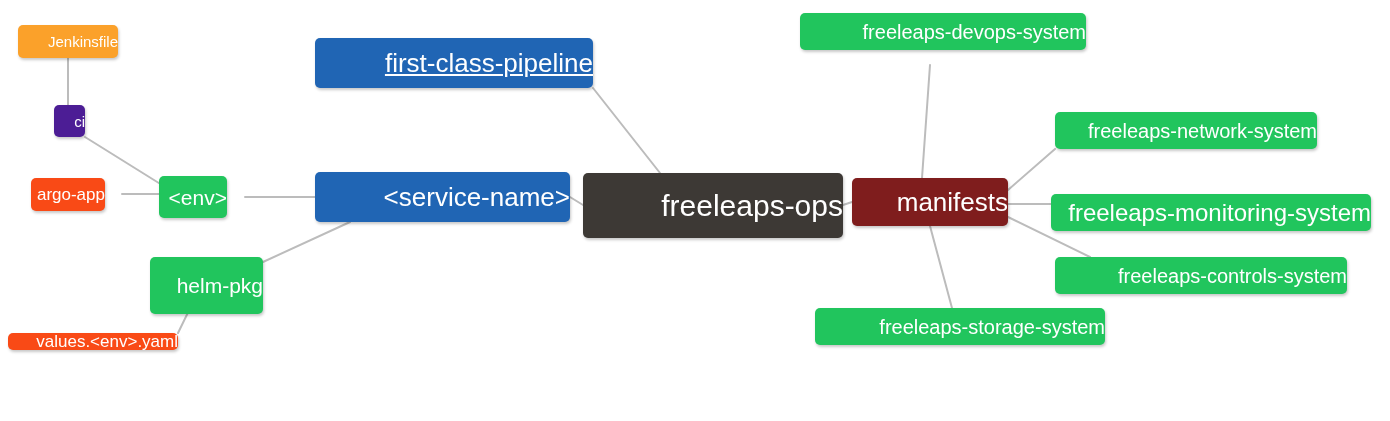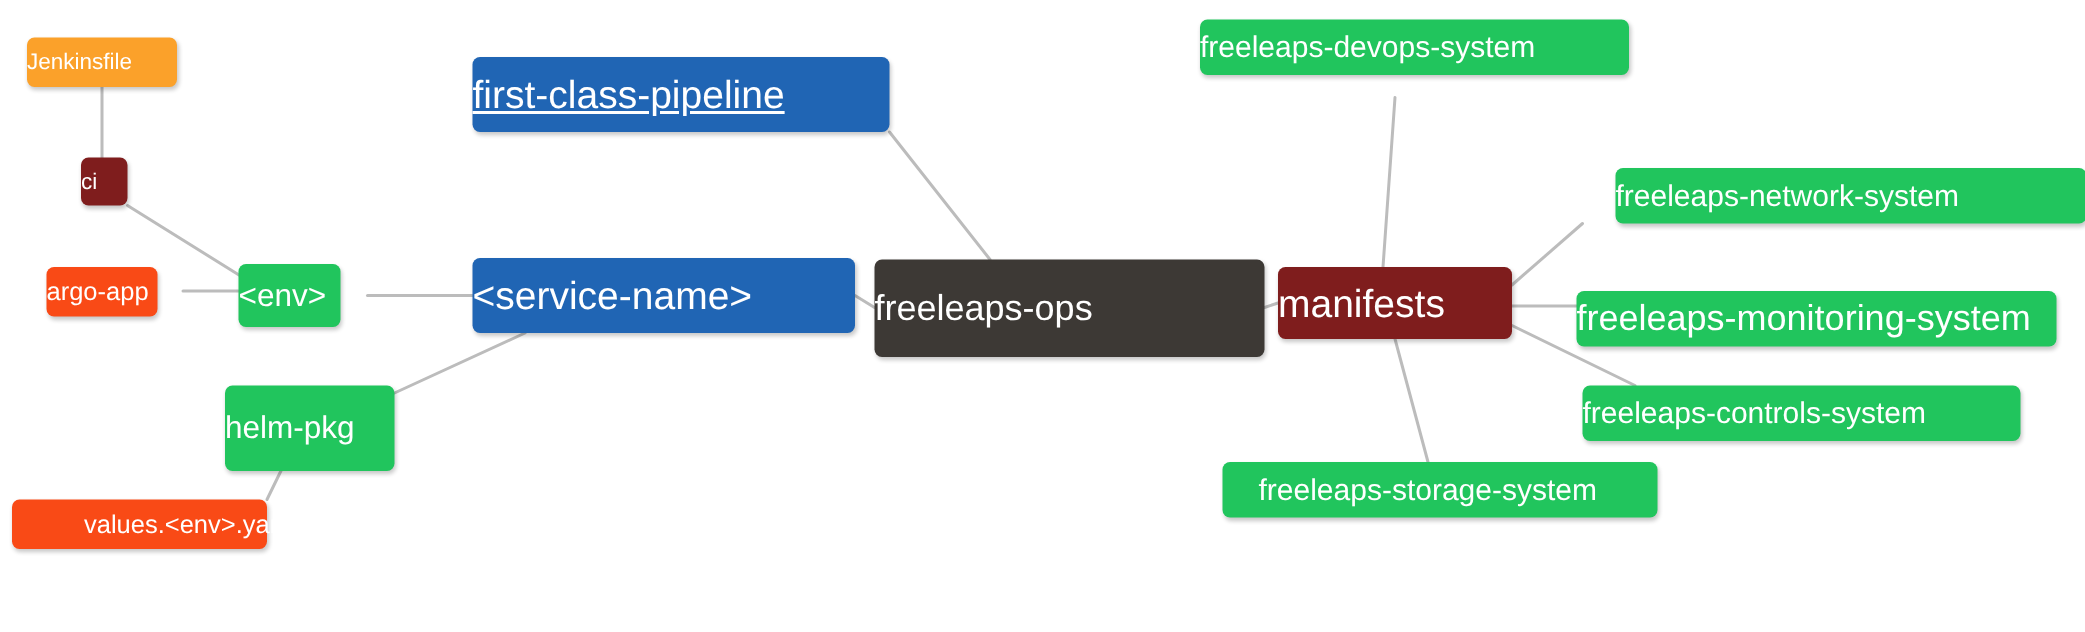--- a/index.html
+++ b/index.html
@@ -25,21 +25,21 @@
     top: 0;
     width: 1390px;
     height: 421px;
     pointer-events: none;
   }
   .node {
     position: absolute;
     box-sizing: border-box;
     display: flex;
     align-items: center;
-    justify-content: flex-start;
+    justify-content: flex-end;
     border-radius: 5px;
     color: #ffffff;
     white-space: nowrap;
     line-height: 1;
     box-shadow: 1px 2px 3px rgba(0,0,0,0.22);
     -webkit-font-smoothing: antialiased;
   }
   .node-label {
     display: block;
     white-space: nowrap;
@@ -59,54 +59,54 @@
       <polyline points="122,194 159,194" fill="none" stroke="#bcbcbc" stroke-width="2" stroke-linecap="round"></polyline>
       <polyline points="68,58 68,105" fill="none" stroke="#bcbcbc" stroke-width="2" stroke-linecap="round"></polyline>
       <polyline points="178,333 196,296" fill="none" stroke="#bcbcbc" stroke-width="2" stroke-linecap="round"></polyline>
       <polyline points="930,65 922,178" fill="none" stroke="#bcbcbc" stroke-width="2" stroke-linecap="round"></polyline>
       <polyline points="1008,190 1055,149" fill="none" stroke="#bcbcbc" stroke-width="2" stroke-linecap="round"></polyline>
       <polyline points="1008,204 1051,204" fill="none" stroke="#bcbcbc" stroke-width="2" stroke-linecap="round"></polyline>
       <polyline points="1008,217 1090,257" fill="none" stroke="#bcbcbc" stroke-width="2" stroke-linecap="round"></polyline>
       <polyline points="930,226 952,308" fill="none" stroke="#bcbcbc" stroke-width="2" stroke-linecap="round"></polyline>
     </svg>
   <div id="node-layer">
-      <div class="node" style="left: 583px; top: 173px; width: 260px; height: 65px; background: rgb(61, 57, 53); font-size: 24px;">
+      <div class="node" style="left: 583px; top: 173px; width: 260px; height: 65px; background: rgb(61, 57, 53); font-size: 30px;">
         <span class="node-label">freeleaps-ops</span>
       </div>
       <div class="node" style="left: 315px; top: 172px; width: 255px; height: 50px; background: rgb(32, 101, 180); font-size: 26px;">
         <span class="node-label">&lt;service-name&gt;</span>
       </div>
       <div class="node" style="left: 315px; top: 38px; width: 278px; height: 50px; background: rgb(32, 101, 180); font-size: 26px; text-decoration: underline;">
         <span class="node-label">first-class-pipeline</span>
       </div>
       <div class="node" style="left: 852px; top: 178px; width: 156px; height: 48px; background: #7f1d1d; font-size: 26px;">
         <span class="node-label">manifests</span>
       </div>
       <div class="node" style="left: 159px; top: 176px; width: 68px; height: 42px; background: rgb(33, 197, 93); font-size: 21px;">
         <span class="node-label">&lt;env&gt;</span>
       </div>
       <div class="node" style="left: 150px; top: 257px; width: 113px; height: 57px; background: rgb(33, 197, 93); font-size: 21px;">
         <span class="node-label">helm-pkg</span>
       </div>
-      <div class="node" style="left: 54px; top: 105px; width: 31px; height: 32px; background: #7f1d1d; font-size: 15px;">
+      <div class="node" style="left: 54px; top: 105px; width: 31px; height: 32px; background: #4c1d95; font-size: 15px;">
         <span class="node-label">ci</span>
       </div>
       <div class="node" style="left: 18px; top: 25px; width: 100px; height: 33px; background: rgb(251, 161, 42); font-size: 15px;">
         <span class="node-label">Jenkinsfile</span>
       </div>
       <div class="node" style="left: 31px; top: 178px; width: 74px; height: 33px; background: rgb(249, 74, 22); font-size: 17px;">
         <span class="node-label">argo-app</span>
       </div>
-      <div class="node" style="left: 8px; top: 333px; width: 170px; height: 33px; background: rgb(249, 74, 22); font-size: 17px; padding-left: 48px;">
+      <div class="node" style="left: 8px; top: 333px; width: 170px; height: 17px; background: rgb(249, 74, 22); font-size: 17px; padding-left: 48px;">
         <span class="node-label">values.&lt;env&gt;.yaml</span>
       </div>
       <div class="node" style="left: 800px; top: 13px; width: 286px; height: 37px; background: rgb(33, 197, 93); font-size: 20px;">
         <span class="node-label">freeleaps-devops-system</span>
       </div>
-      <div class="node" style="left: 1055px; top: 112px; width: 314px; height: 37px; background: rgb(33, 197, 93); font-size: 20px; margin-left: 22px;">
+      <div class="node" style="left: 1055px; top: 112px; width: 262px; height: 37px; background: rgb(33, 197, 93); font-size: 20px;">
         <span class="node-label">freeleaps-network-system</span>
       </div>
       <div class="node" style="left: 1051px; top: 194px; width: 320px; height: 37px; background: rgb(33, 197, 93); font-size: 24px;">
         <span class="node-label">freeleaps-monitoring-system</span>
       </div>
       <div class="node" style="left: 1055px; top: 257px; width: 292px; height: 37px; background: rgb(33, 197, 93); font-size: 20px;">
         <span class="node-label">freeleaps-controls-system</span>
       </div>
       <div class="node" style="left: 815px; top: 308px; width: 290px; height: 37px; background: rgb(33, 197, 93); font-size: 20px; padding-left: 24px;">
         <span class="node-label">freeleaps-storage-system</span>

